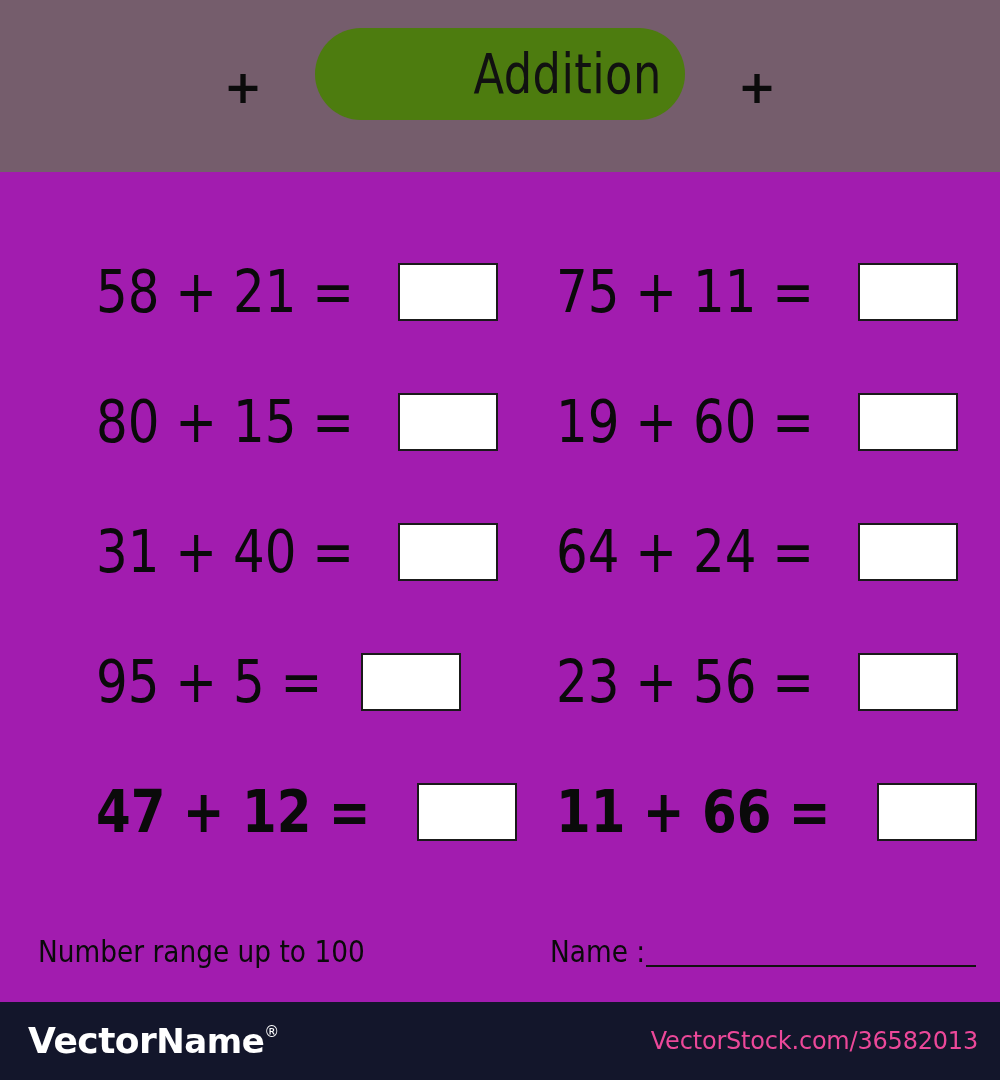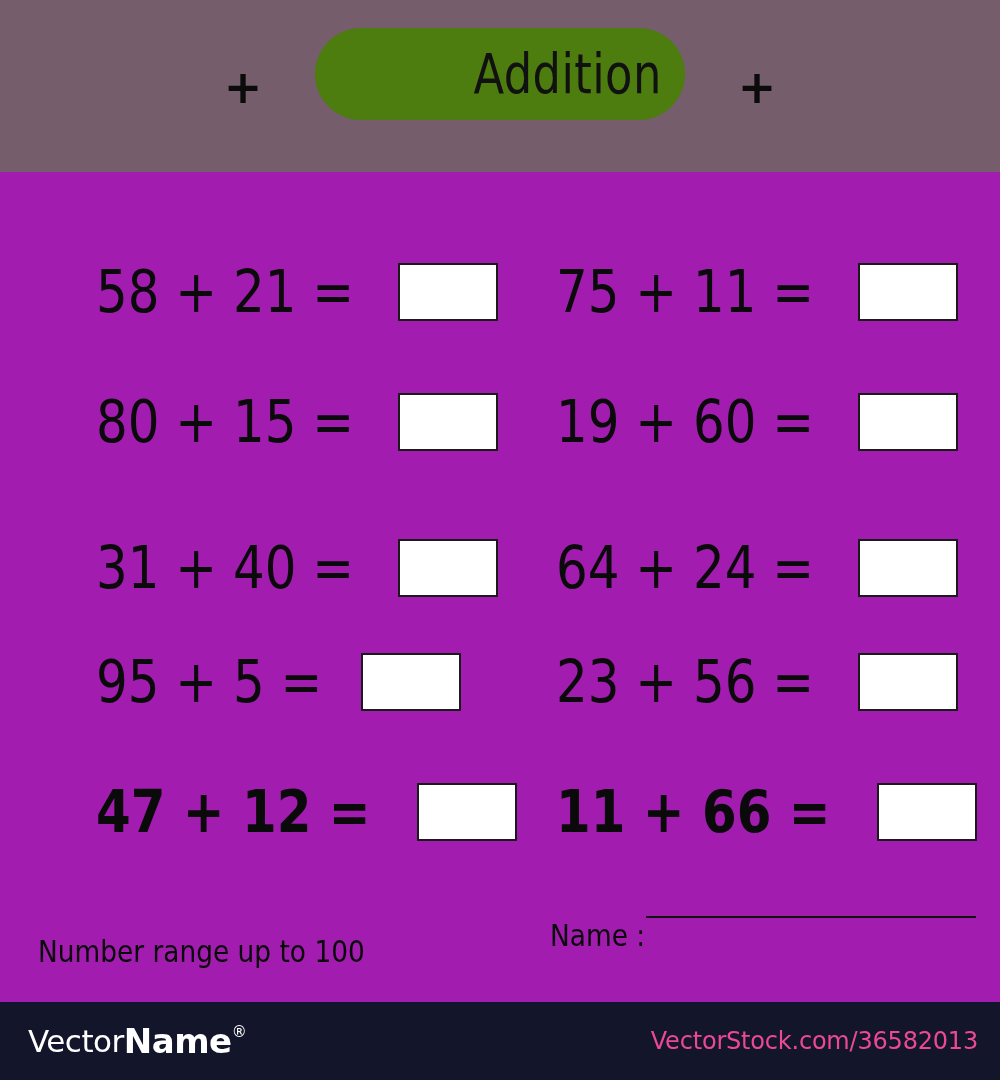--- a/index.html
+++ b/index.html
@@ -77,21 +77,21 @@
     position: absolute;
     display: flex;
     align-items: center;
     height: 72px;
   }
   .col-left  { left: 96px; }
   .col-right { left: 556px; }
 
   .r1 { top: 84px; }
   .r2 { top: 214px; }
-  .r3 { top: 344px; margin-top: 16px; }
+  .r3 { top: 344px; }
   .r4 { top: 474px; }
   .r5 { top: 604px; font-weight: bold; }
 
   .expression {
     font-family: "DejaVu Sans", sans-serif;
     font-size: 58px;
     line-height: 72px;
     color: #0a0a0a;
     white-space: pre;
     transform: scaleX(0.86);
@@ -118,22 +118,23 @@
     font-size: 30px;
     line-height: 40px;
     color: #0a0a0a;
     white-space: nowrap;
     transform: scaleX(0.88);
     transform-origin: left center;
   }
   #name-field {
     position: absolute;
     left: 550px;
-    top: 744px;
-    display: flex;
+    top: 760px;
+    display: flex;
+    align-items: flex-end;
     width: 426px;
   }
   #name-label {
     font-family: "DejaVu Sans", sans-serif;
     font-size: 30px;
     line-height: 40px;
     color: #0a0a0a;
     white-space: nowrap;
     transform: scaleX(0.88);
     transform-origin: left bottom;
@@ -161,22 +162,22 @@
     position: absolute;
     left: 28px;
     top: 50%;
     transform: translateY(-50%);
     display: flex;
     align-items: flex-start;
     color: #ffffff;
   }
   #vs-logo-vector {
     font-family: "DejaVu Sans", sans-serif;
-    font-size: 31px;
-    font-weight: 400;
+    font-size: 36px;
+    font-weight: 700;
     letter-spacing: -0.5px;
     line-height: 38px;
   }
   #vs-logo-stock {
     font-family: "DejaVu Sans", sans-serif;
     font-size: 34px;
     font-weight: 700;
     letter-spacing: -0.5px;
     line-height: 38px;
   }

